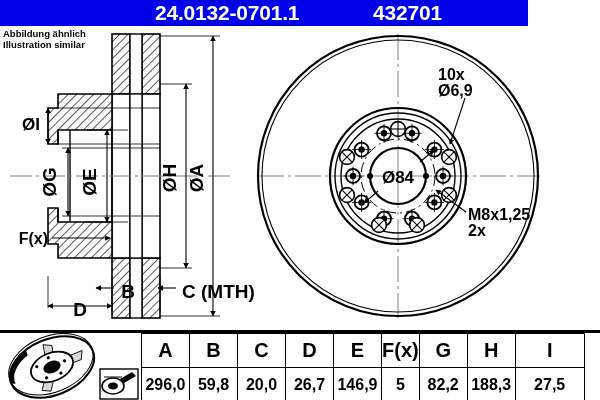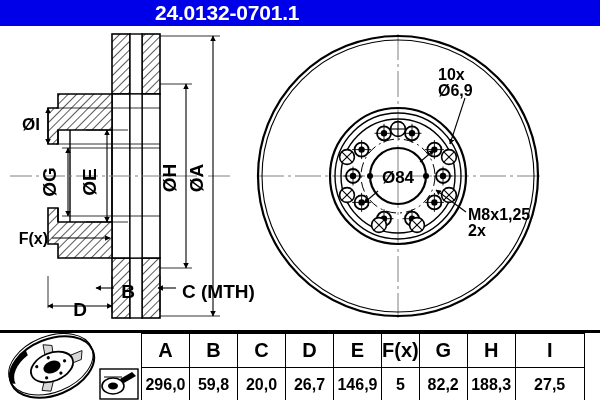--- a/index.html
+++ b/index.html
@@ -7,21 +7,21 @@
     width:600px;height:400px;
     background:#ffffff;
     font-family:"Liberation Sans", sans-serif;
     overflow:hidden;
     position:relative;
   }
   #sheet{position:relative;width:600px;height:400px;}
 
   
   #header{
-    position:absolute;left:0;top:0;width:600px;height:26px;
+    position:absolute;left:0;top:0;width:528px;height:26px;
     background:#0000e8;
   }
   #header .htxt{
     position:absolute;top:0;height:26px;line-height:25px;
     color:#ffffff;font-weight:bold;font-size:21px;
     letter-spacing:-0.2px;white-space:nowrap;
   }
   #h-part{left:155px;}
   #h-ref{left:373px;}
 
@@ -65,22 +65,27 @@
   .cwf{width:36px;}
   .cwi{width:68px;}
 </style>
 </head>
 <body>
 
 <div id="sheet">
 
   <div id="header">
     <span class="htxt" id="h-part">24.0132-0701.1</span>
+    <span class="htxt" id="h-ref">432701</span>
   </div>
 
+  <div id="note">
+    <div>Abbildung ähnlich</div>
+    <div>Illustration similar</div>
+  </div>
 
   <svg id="draw" viewBox="0 0 600 300">
     <defs>
       <pattern id="hatch" width="6" height="6" patternUnits="userSpaceOnUse" patternTransform="rotate(45)">
         <rect width="6" height="6" fill="#fff"></rect>
         <line x1="0" y1="0" x2="0" y2="6" stroke="#000" stroke-width="1.3"></line>
       </pattern>
       <marker id="ar" viewBox="0 0 10 10" refX="9" refY="5" markerWidth="5" markerHeight="5" orient="auto-start-reverse">
         <path d="M0,0 L10,5 L0,10 z" fill="#000"></path>
       </marker>

